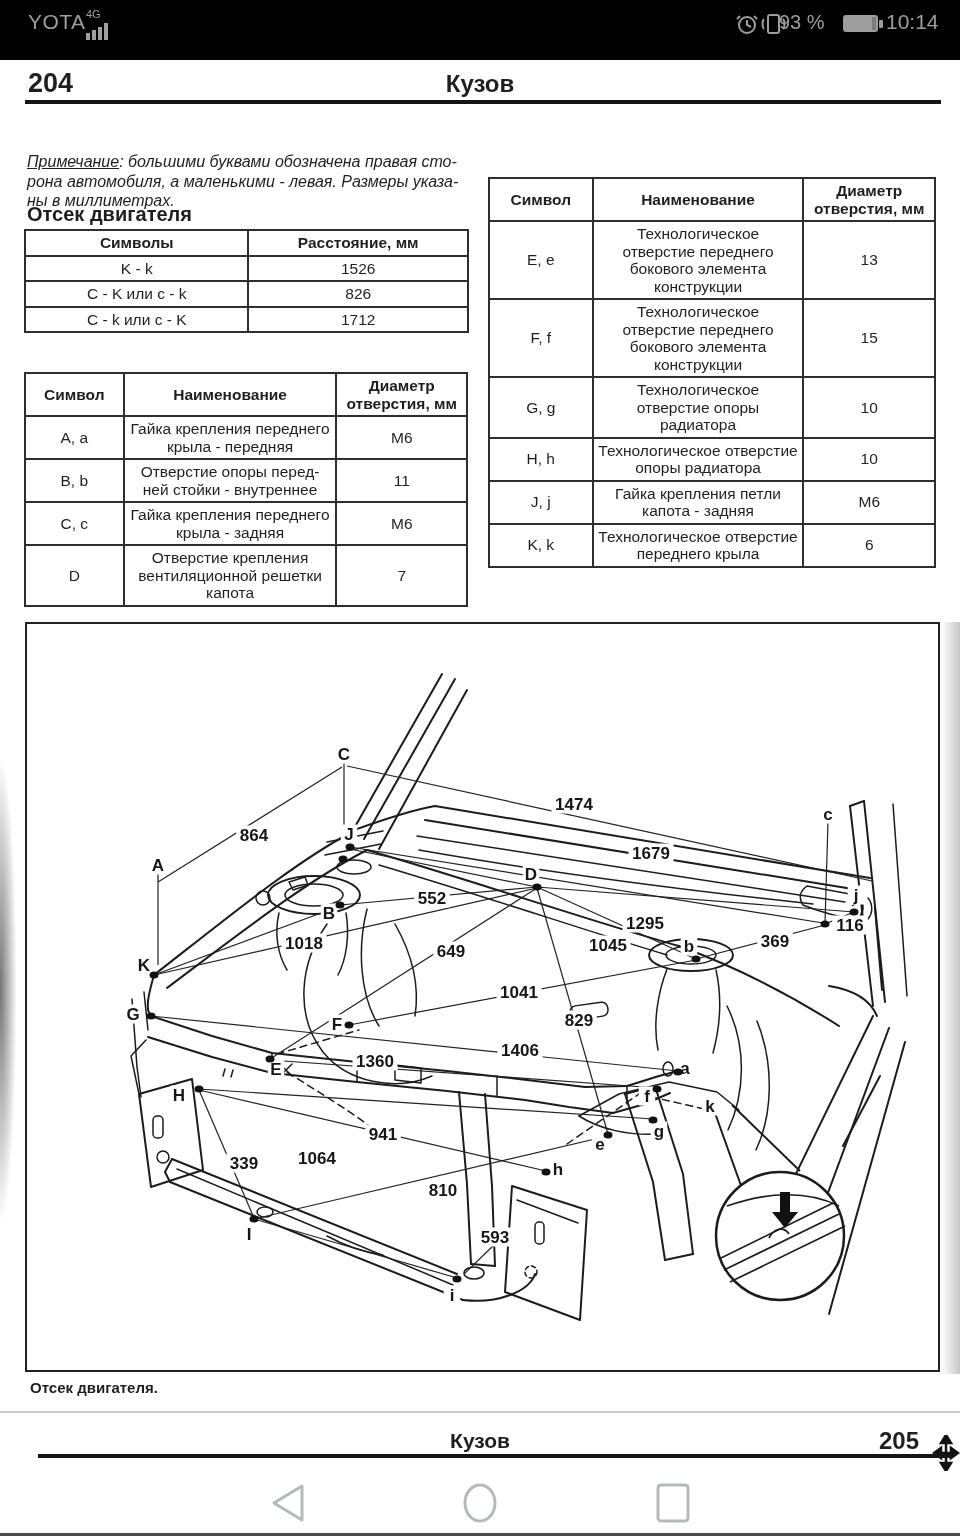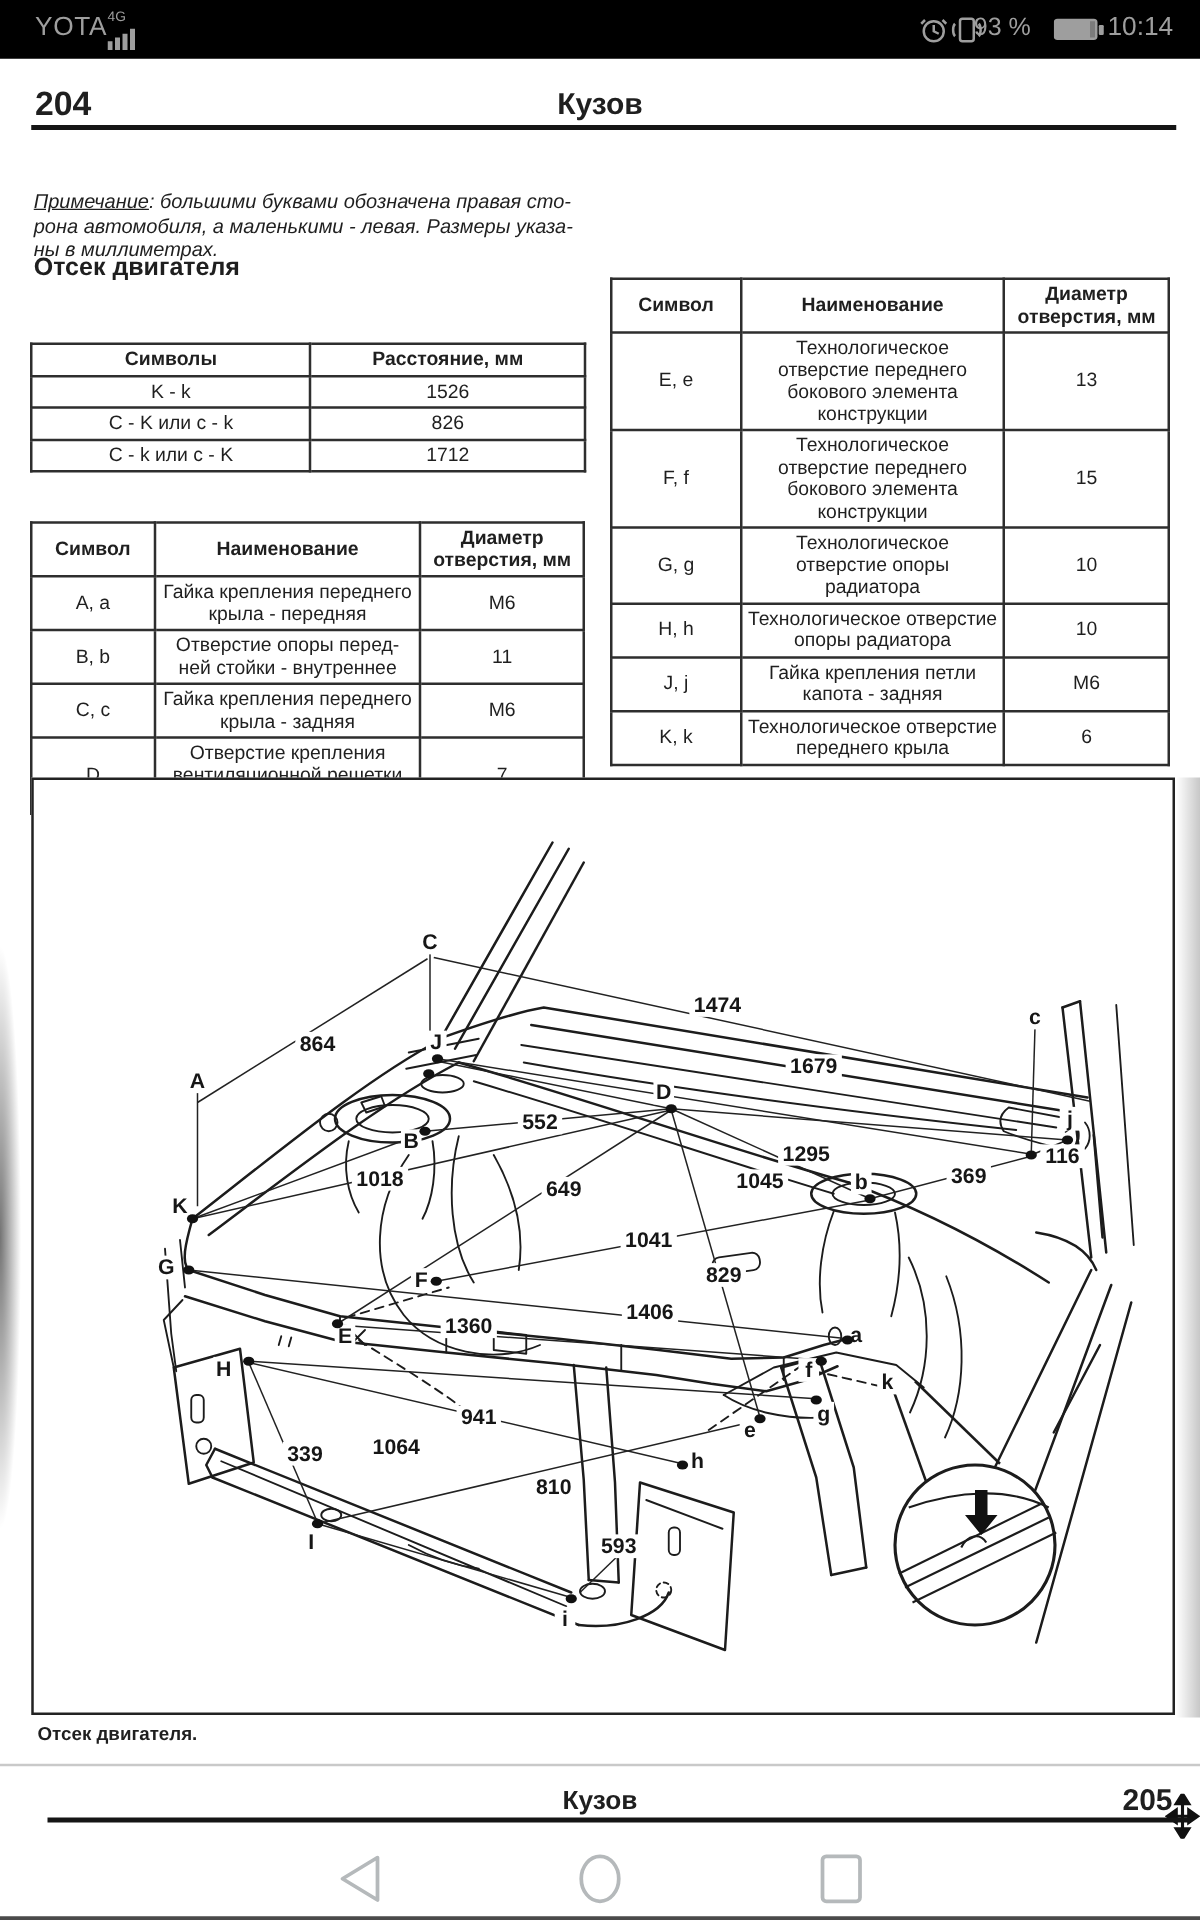--- a/index.html
+++ b/index.html
@@ -1,51 +1,51 @@
 <!DOCTYPE html>
 <html><head>
 <meta charset="utf-8">
 <style>
   html,body{margin:0;padding:0;background:#fff;}
   #screen{position:relative;width:960px;height:1536px;background:#fff;overflow:hidden;
           font-family:"Liberation Sans",sans-serif;color:#1f1f1f;}
   .abs{position:absolute;}
   
-  #status-bar{left:0;top:0;width:960px;height:47px;background:#000;}
+  #status-bar{left:0;top:0;width:960px;height:60px;background:#000;}
   #status-bar .sb-txt{position:absolute;color:#9e9e9e;}
   #carrier{left:28px;top:10px;font-size:21px;letter-spacing:.5px;}
   #net-badge{left:86px;top:8px;font-size:11px;}
   #batt-pct{left:779px;top:11px;font-size:20px;}
   #clock{left:886px;top:10px;font-size:21px;}
   
   #pg-num-top{left:28px;top:68px;font-size:27px;font-weight:bold;}
   #run-title-top{left:0;top:70px;width:960px;text-align:center;font-size:24px;font-weight:bold;}
   #head-rule{left:25px;top:100px;width:916px;height:4px;background:#151515;}
   #doc-title{left:27px;top:111px;font-size:28px;font-weight:bold;}
   #note{left:27px;top:152px;width:458px;font-size:16px;font-style:italic;line-height:19.5px;}
   #note .nlabel{text-decoration:underline;}
   #subsection{left:27px;top:203px;font-size:20px;font-weight:bold;}
-  table.dt{border-collapse:collapse;table-layout:fixed;background:#fff;margin-top:45px;}
+  table.dt{border-collapse:collapse;table-layout:fixed;background:#fff;}
   table.dt th,table.dt td{border:2px solid #2e2e2e;font-size:15.5px;line-height:17.5px;
      padding:3px 4px;white-space:pre-line;vertical-align:middle;}
   table.dt th{font-weight:bold;text-align:center;}
   td.c{text-align:center;}
   td.l{text-align:center;padding-left:9px;}
   #t1-wrap{left:24px;top:229px;width:445px;}
   #t2-wrap{left:24px;top:372px;width:444px;}
   #t3-wrap{left:488px;top:177px;width:448px;}
   #figure-box{left:25px;top:622px;width:915px;height:750px;border:2px solid #222;box-sizing:border-box;background:#fff;}
   #fig-caption{left:30px;top:1379px;font-size:15px;font-weight:bold;}
   #shadow-left{left:0;top:630px;width:18px;height:720px;
      background:radial-gradient(ellipse 130% 45% at 0% 50%,rgba(0,0,0,.55),rgba(0,0,0,0) 72%);}
   #shadow-right{left:941px;top:622px;width:19px;height:752px;
      background:linear-gradient(to left,rgba(0,0,0,.22),rgba(0,0,0,0));}
   #sep-line{left:0;top:1411px;width:960px;height:2px;background:#c9c9c9;}
   #run-title-bot{left:0;top:1429px;width:960px;text-align:center;font-size:21px;font-weight:bold;}
-  #pg-num-bot{left:860px;top:1427px;width:78px;text-align:right;font-size:24px;font-weight:bold;}
+  #pg-num-bot{left:860px;top:1427px;width:78px;text-align:center;font-size:24px;font-weight:bold;}
   #foot-rule{left:38px;top:1454px;width:914px;height:4px;background:#151515;}
   #bottom-strip{left:0;top:1533px;width:960px;height:3px;background:#4a4a4a;}
   svg text{font-family:"Liberation Sans",sans-serif;}
 </style>
 </head>
 <body>
 
 <div id="screen">
 
   <div id="status-bar" class="abs">

